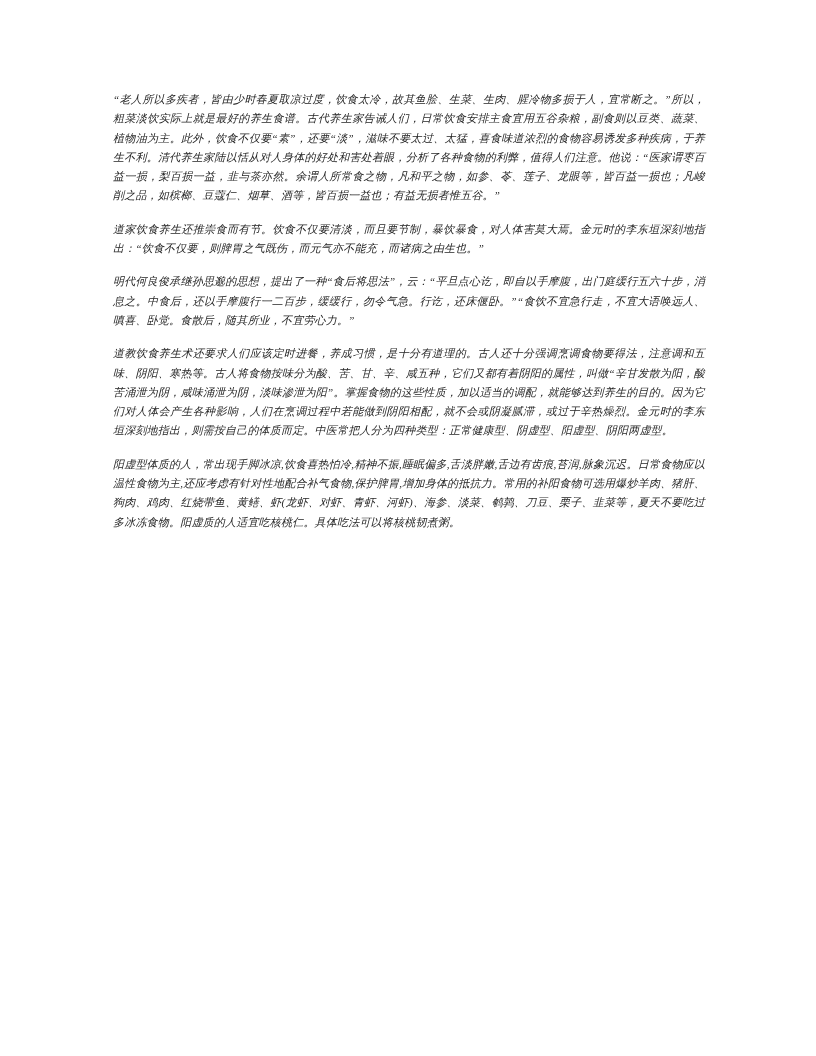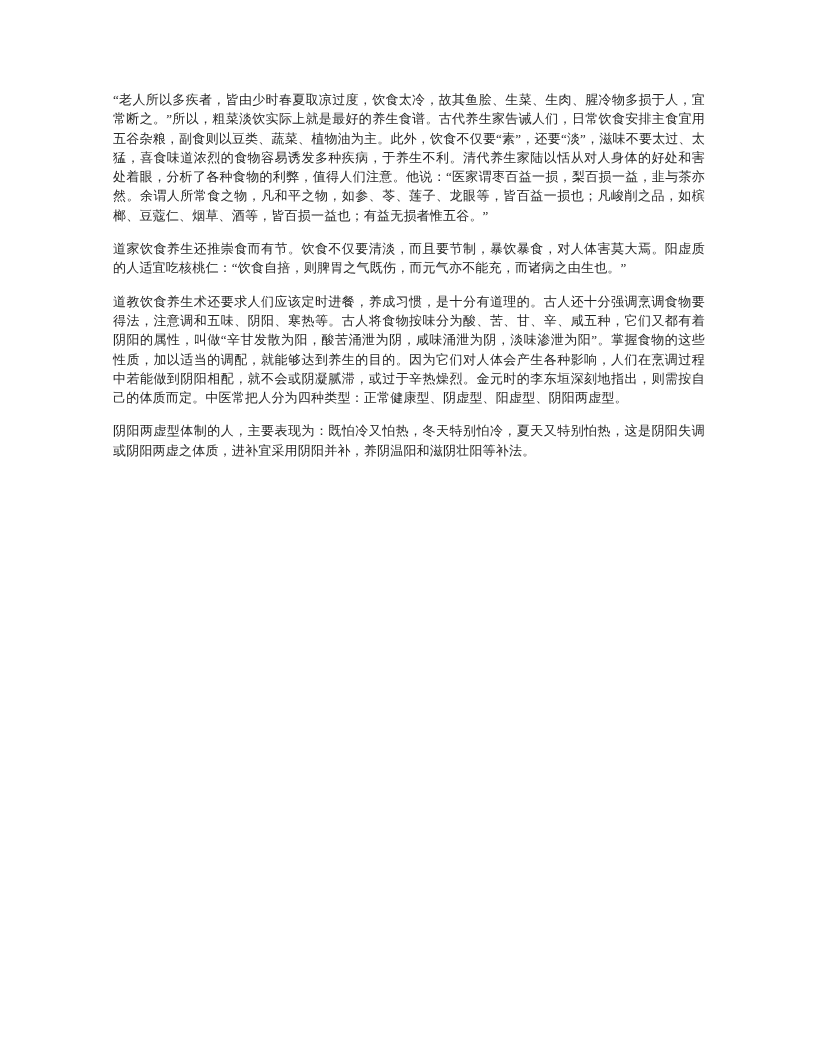--- a/index.html
+++ b/index.html
@@ -16,29 +16,31 @@
   }
   .page {
     position: absolute;
     left: 113px;
     top: 90px;
     width: 592px;
     color: #262626;
   }
   .page p {
     margin: 0 0 14px 0;
-    font-size: 13px;
+    font-size: 11px;
     line-height: 19.3px;
     text-align: justify;
     text-justify: inter-ideograph;
     word-break: break-all;
     letter-spacing: 0.2px;
+    font-style: italic;
   }
 </style>
 </head>
 <body>
 
 <div class="page">
   <p>“老人所以多疾者，皆由少时春夏取凉过度，饮食太冷，故其鱼脍、生菜、生肉、腥冷物多损于人，宜常断之。”所以，粗菜淡饮实际上就是最好的养生食谱。古代养生家告诫人们，日常饮食安排主食宜用五谷杂粮，副食则以豆类、蔬菜、植物油为主。此外，饮食不仅要“素”，还要“淡”，滋味不要太过、太猛，喜食味道浓烈的食物容易诱发多种疾病，于养生不利。清代养生家陆以恬从对人身体的好处和害处着眼，分析了各种食物的利弊，值得人们注意。他说：“医家谓枣百益一损，梨百损一益，韭与茶亦然。余谓人所常食之物，凡和平之物，如参、苓、莲子、龙眼等，皆百益一损也；凡峻削之品，如槟榔、豆蔻仁、烟草、酒等，皆百损一益也；有益无损者惟五谷。”</p>
-  <p>道家饮食养生还推崇食而有节。饮食不仅要清淡，而且要节制，暴饮暴食，对人体害莫大焉。阳虚质的人适宜吃核桃仁：“饮食自掊，则脾胃之气既伤，而元气亦不能充，而诸病之由生也。”</p>
+  <p>道家饮食养生还推崇食而有节。饮食不仅要清淡，而且要节制，暴饮暴食，对人体害莫大焉。金元时的李东垣深刻地指出：“饮食不仅要，则脾胃之气既伤，而元气亦不能充，而诸病之由生也。”</p>
+  <p>明代何良俊承继孙思邈的思想，提出了一种“食后将思法”，云：“平旦点心讫，即自以手摩腹，出门庭缓行五六十步，消息之。中食后，还以手摩腹行一二百步，缓缓行，勿令气急。行讫，还床偃卧。”“食饮不宜急行走，不宜大语唤远人、嗔喜、卧觉。食散后，随其所业，不宜劳心力。”</p>
   <p>道教饮食养生术还要求人们应该定时进餐，养成习惯，是十分有道理的。古人还十分强调烹调食物要得法，注意调和五味、阴阳、寒热等。古人将食物按味分为酸、苦、甘、辛、咸五种，它们又都有着阴阳的属性，叫做“辛甘发散为阳，酸苦涌泄为阴，咸味涌泄为阴，淡味渗泄为阳”。掌握食物的这些性质，加以适当的调配，就能够达到养生的目的。因为它们对人体会产生各种影响，人们在烹调过程中若能做到阴阳相配，就不会或阴凝腻滞，或过于辛热燥烈。金元时的李东垣深刻地指出，则需按自己的体质而定。中医常把人分为四种类型：正常健康型、阴虚型、阳虚型、阴阳两虚型。</p>
-  <p>阴阳两虚型体制的人，主要表现为：既怕冷又怕热，冬天特别怕冷，夏天又特别怕热，这是阴阳失调或阴阳两虚之体质，进补宜采用阴阳并补，养阴温阳和滋阴壮阳等补法。</p>
+  <p>阳虚型体质的人，常出现手脚冰凉,饮食喜热怕冷,精神不振,睡眠偏多,舌淡胖嫩,舌边有齿痕,苔润,脉象沉迟。日常食物应以温性食物为主,还应考虑有针对性地配合补气食物,保护脾胃,增加身体的抵抗力。常用的补阳食物可选用爆炒羊肉、猪肝、狗肉、鸡肉、红烧带鱼、黄鳝、虾(龙虾、对虾、青虾、河虾)、海参、淡菜、鹌鹑、刀豆、栗子、韭菜等，夏天不要吃过多冰冻食物。阳虚质的人适宜吃核桃仁。具体吃法可以将核桃韧煮粥。</p>
 </div>
 
 </body></html>

